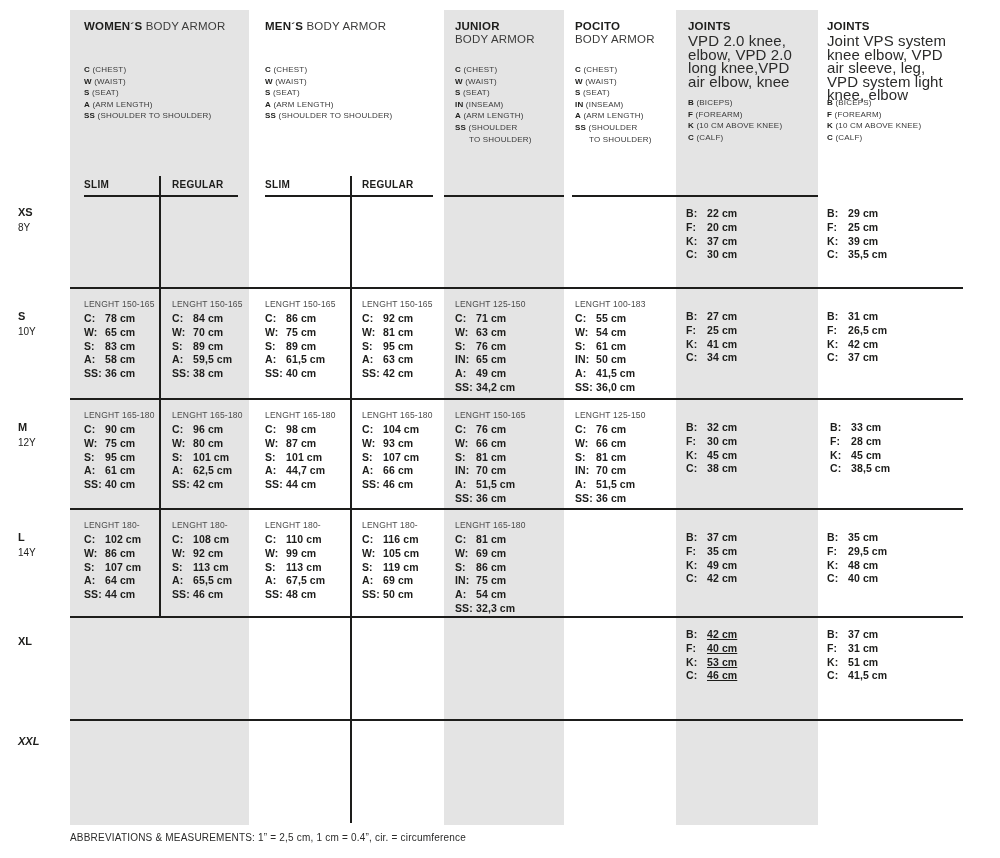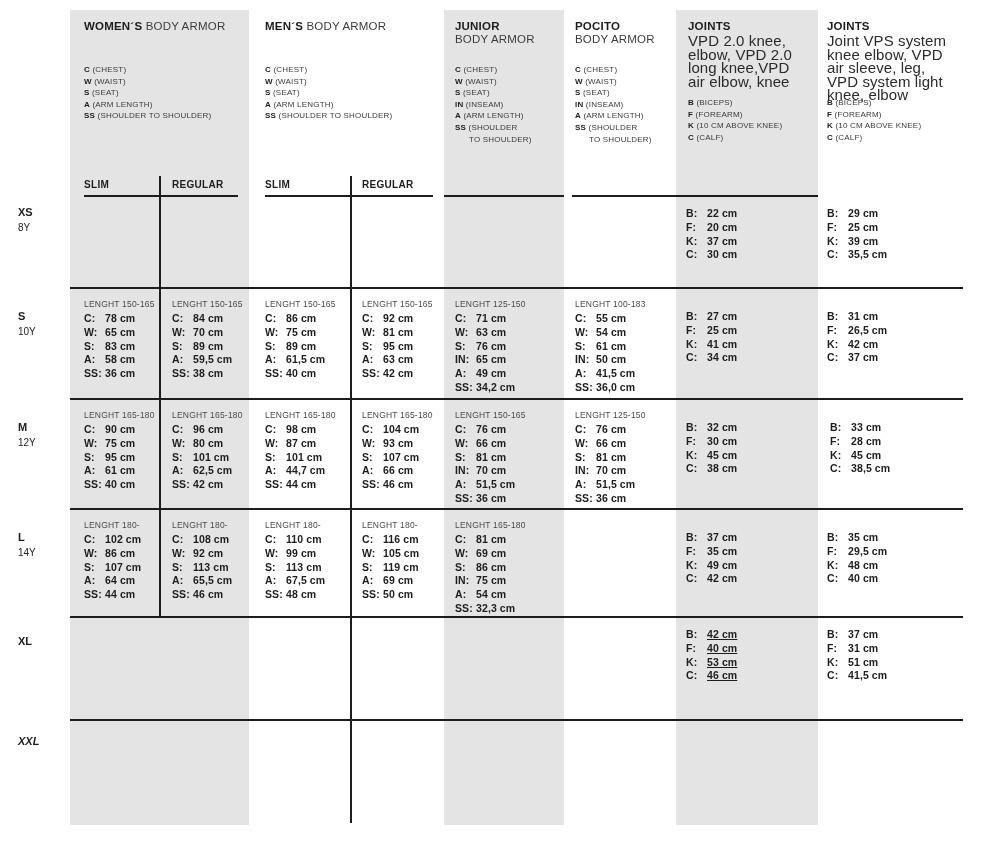--- a/index.html
+++ b/index.html
@@ -343,13 +343,14 @@
         <div class="mline"><span class="mk">C:</span><span class="mv">46 cm</span></div>
       </div>
       <div class="cell" style="left: 827px; top: 628px;">
         <div class="mline"><span class="mk">B:</span><span class="mv">37 cm</span></div>
         <div class="mline"><span class="mk">F:</span><span class="mv">31 cm</span></div>
         <div class="mline"><span class="mk">K:</span><span class="mv">51 cm</span></div>
         <div class="mline"><span class="mk">C:</span><span class="mv">41,5 cm</span></div>
       </div>
     </div>
 
+  <div id="footer">ABBREVIATIONS &amp; MEASUREMENTS: 1” = 2,5 cm, 1 cm = 0.4”, cir. = circumference</div>
 </div>
 
 </body></html>

